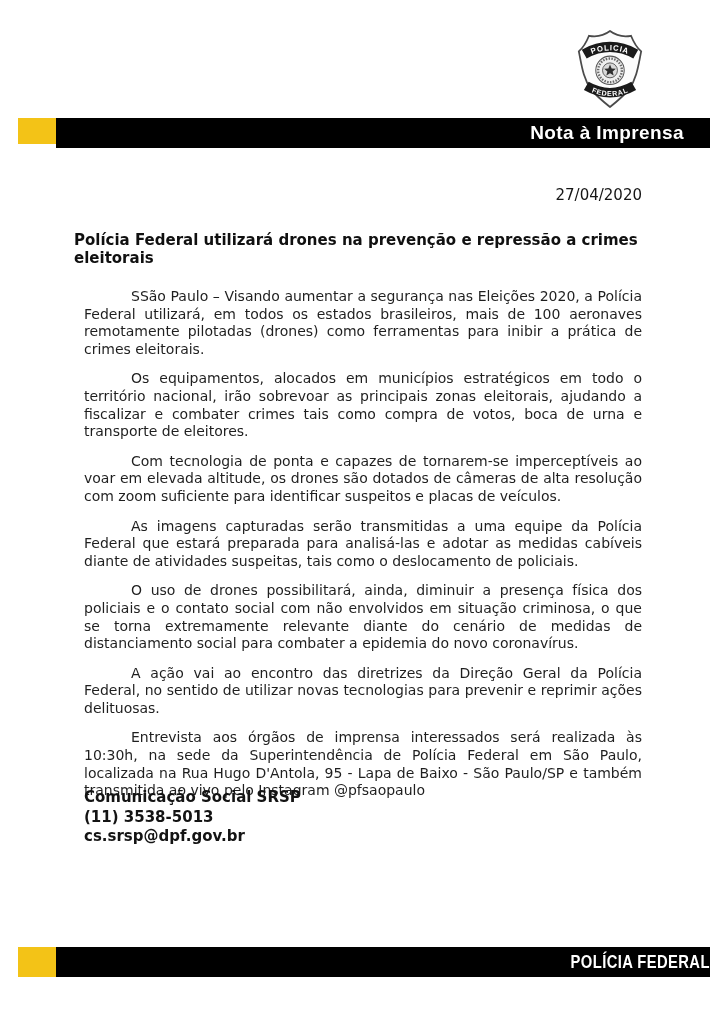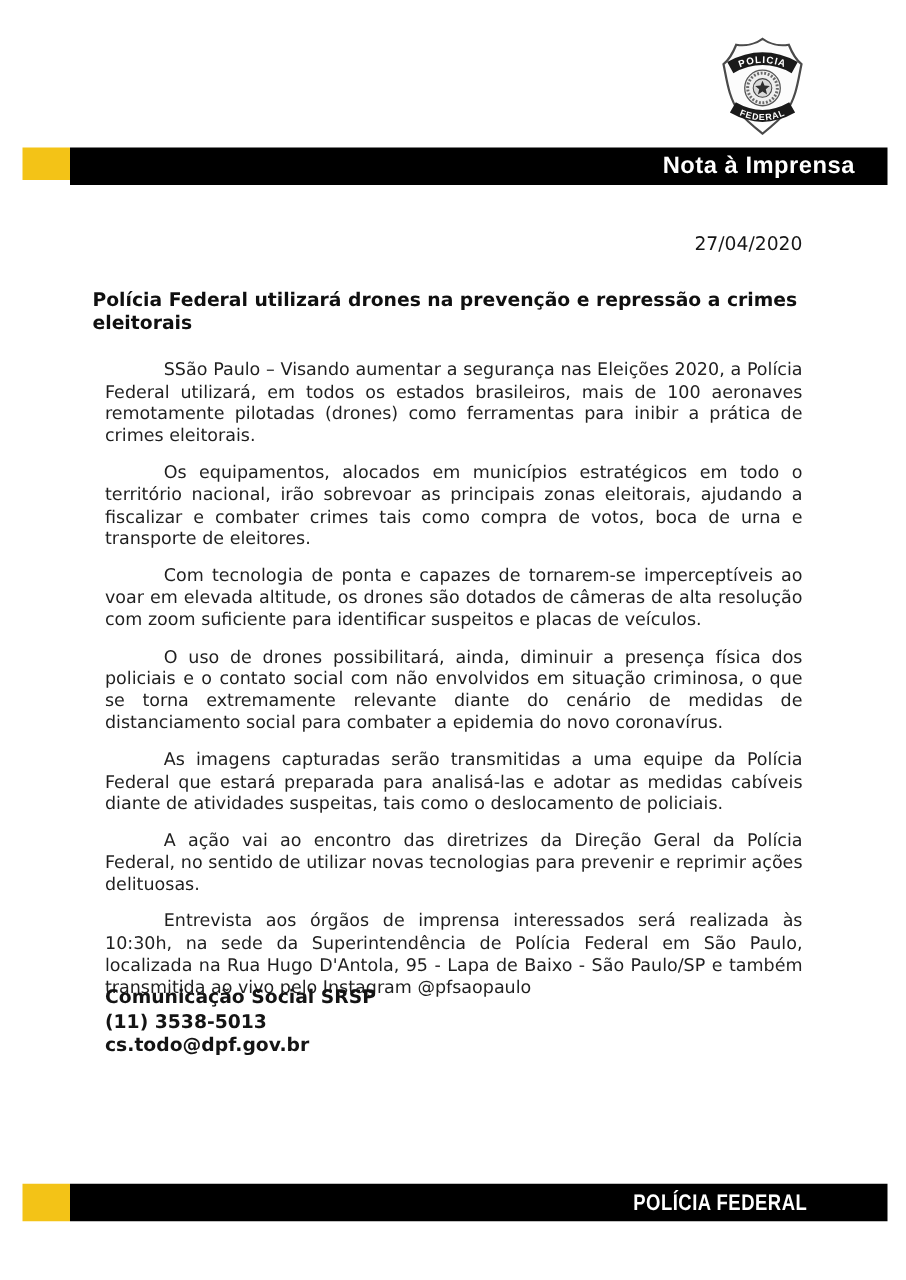--- a/index.html
+++ b/index.html
@@ -57,21 +57,20 @@
     text-align:left;font-weight:bold;font-size:15px;line-height:19.5px;
     color:#141414;
   }
 
   
   .accent-square-bottom{position:absolute;left:18px;top:947px;width:38px;height:30px;background:var(--accent-yellow);}
   .banner-bottom{
     position:absolute;left:56px;top:947px;width:654px;height:30px;
     background:var(--banner-black);color:#ffffff;
     display:flex;align-items:center;justify-content:flex-end;
-    padding-right:64px;
     font-family:"Liberation Sans","DejaVu Sans",sans-serif;
     font-weight:bold;font-size:18px;
   }
   .banner-bottom .condensed{display:inline-block;transform:scaleX(.82);transform-origin:right center;letter-spacing:.5px;}
 </style>
 </head>
 <body>
 
 <div class="page">
 
@@ -108,30 +107,30 @@
   </div>
 
   <div class="date">27/04/2020</div>
 
   <div class="title">Polícia Federal utilizará drones na prevenção e repressão a crimes eleitorais</div>
 
   <div class="content">
     <p>SSão Paulo – Visando aumentar a segurança nas Eleições 2020, a Polícia Federal utilizará, em todos os estados brasileiros, mais de 100 aeronaves remotamente pilotadas (drones) como ferramentas para inibir a prática de crimes eleitorais.</p>
     <p>Os equipamentos, alocados em municípios estratégicos em todo o território nacional, irão sobrevoar as principais zonas eleitorais, ajudando a fiscalizar e combater crimes tais como compra de votos, boca de urna e transporte de eleitores.</p>
     <p>Com tecnologia de ponta e capazes de tornarem-se imperceptíveis ao voar em elevada altitude, os drones são dotados de câmeras de alta resolução com zoom suficiente para identificar suspeitos e placas de veículos.</p>
+    <p>As imagens capturadas serão transmitidas a uma equipe da Polícia Federal que estará preparada para analisá-las e adotar as medidas cabíveis diante de atividades suspeitas, tais como o deslocamento de policiais.</p>
     <p>O uso de drones possibilitará, ainda, diminuir a presença física dos policiais e o contato social com não envolvidos em situação criminosa, o que se torna extremamente relevante diante do cenário de medidas de distanciamento social para combater a epidemia do novo coronavírus.</p>
-    <p>As imagens capturadas serão transmitidas a uma equipe da Polícia Federal que estará preparada para analisá-las e adotar as medidas cabíveis diante de atividades suspeitas, tais como o deslocamento de policiais.</p>
     <p>A ação vai ao encontro das diretrizes da Direção Geral da Polícia Federal, no sentido de utilizar novas tecnologias para prevenir e reprimir ações delituosas.</p>
     <p>Entrevista aos órgãos de imprensa interessados será realizada às 10:30h, na sede da Superintendência de Polícia Federal em São Paulo, localizada na Rua Hugo D'Antola, 95 - Lapa de Baixo - São Paulo/SP e também transmitida ao vivo pelo Instagram @pfsaopaulo</p>
   </div>
 
   <div class="contact">
     <div>Comunicação Social SRSP</div>
     <div>(11) 3538-5013</div>
-    <div>cs.todo@dpf.gov.br</div>
+    <div>cs.srsp@dpf.gov.br</div>
   </div>
 
   <div class="accent-square-bottom"></div>
   <div class="banner-bottom">
     <span class="condensed">POLÍCIA FEDERAL</span>
   </div>
 
 </div>
 
 </body></html>

